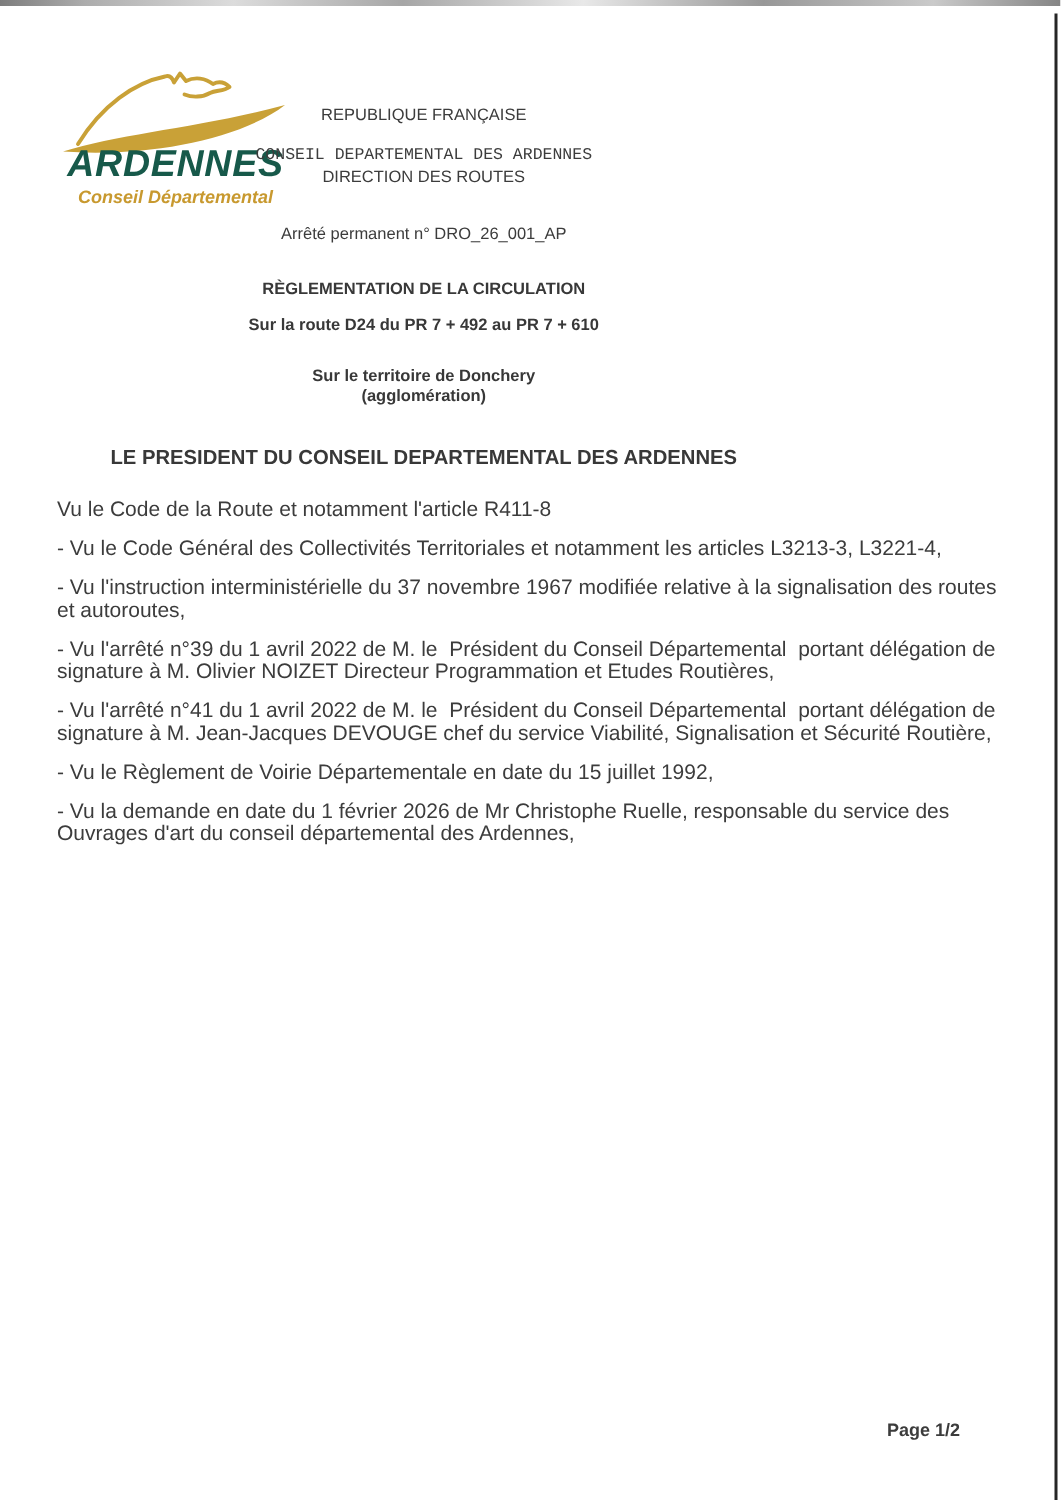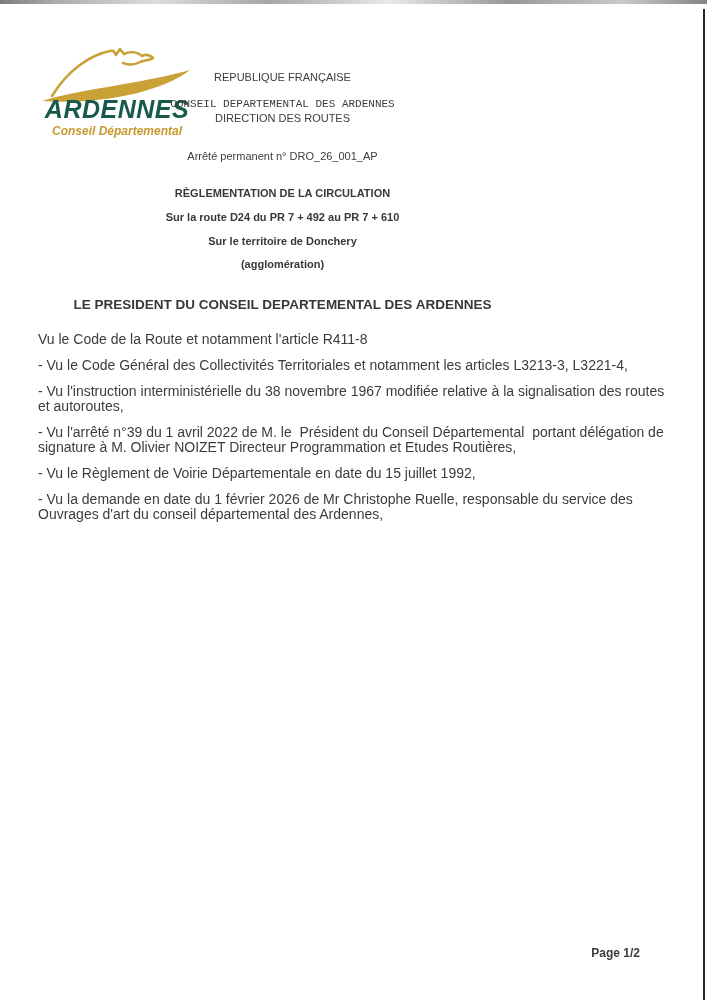--- a/index.html
+++ b/index.html
@@ -66,21 +66,21 @@
     line-height: 14px;
     white-space: pre;
   }
   .bold { font-weight: bold; color: #383838; }
   .t-repub      { top: 70px; }
   .t-conseil    { top: 97px; font-family: Liberation Mono, monospace; }
   .t-direction  { top: 111px; }
   .t-arrete     { top: 149px; }
   .t-regl       { top: 186px; }
   .t-route      { top: 210px; }
-  .t-territoire { top: 234px; }
+  .t-territoire { top: 244px; }
   .t-agglo      { top: 257px; }
   .t-president  { top: 298px; font-size: 13.5px; }
   
   .body-text {
     position: absolute;
     left: 38px; top: 332px;
     width: 634px;
     font-size: 14px;
     line-height: 15px;
   }
@@ -125,19 +125,20 @@
 <div class="cline bold t-regl">RÈGLEMENTATION DE LA CIRCULATION</div>
 <div class="cline bold t-route">Sur la route D24 du PR 7 + 492 au PR 7 + 610</div>
 <div class="cline bold t-territoire">Sur le territoire de Donchery</div>
 <div class="cline bold t-agglo">(agglomération)</div>
 
 <div class="cline bold t-president">LE PRESIDENT DU CONSEIL DEPARTEMENTAL DES ARDENNES</div>
 
 <div class="body-text">
   <p>Vu le Code de la Route et notamment l'article R411-8</p>
   <p>- Vu le Code Général des Collectivités Territoriales et notamment les articles L3213-3, L3221-4,</p>
-  <p>- Vu l'instruction interministérielle du 38 novembre 1967 modifiée relative à la signalisation des routes et autoroutes,</p>
+  <p>- Vu l'instruction interministérielle du 37 novembre 1967 modifiée relative à la signalisation des routes et autoroutes,</p>
   <p>- Vu l'arrêté n°39 du 1 avril 2022 de M. le  Président du Conseil Départemental  portant délégation de signature à M. Olivier NOIZET Directeur Programmation et Etudes Routières,</p>
+  <p>- Vu l'arrêté n°41 du 1 avril 2022 de M. le  Président du Conseil Départemental  portant délégation de signature à M. Jean-Jacques DEVOUGE chef du service Viabilité, Signalisation et Sécurité Routière,</p>
   <p>- Vu le Règlement de Voirie Départementale en date du 15 juillet 1992,</p>
   <p>- Vu la demande en date du 1 février 2026 de Mr Christophe Ruelle, responsable du service des Ouvrages d'art du conseil départemental des Ardennes,</p>
 </div>
 
 <div class="page-num">Page 1/2</div>
 
 </body></html>

